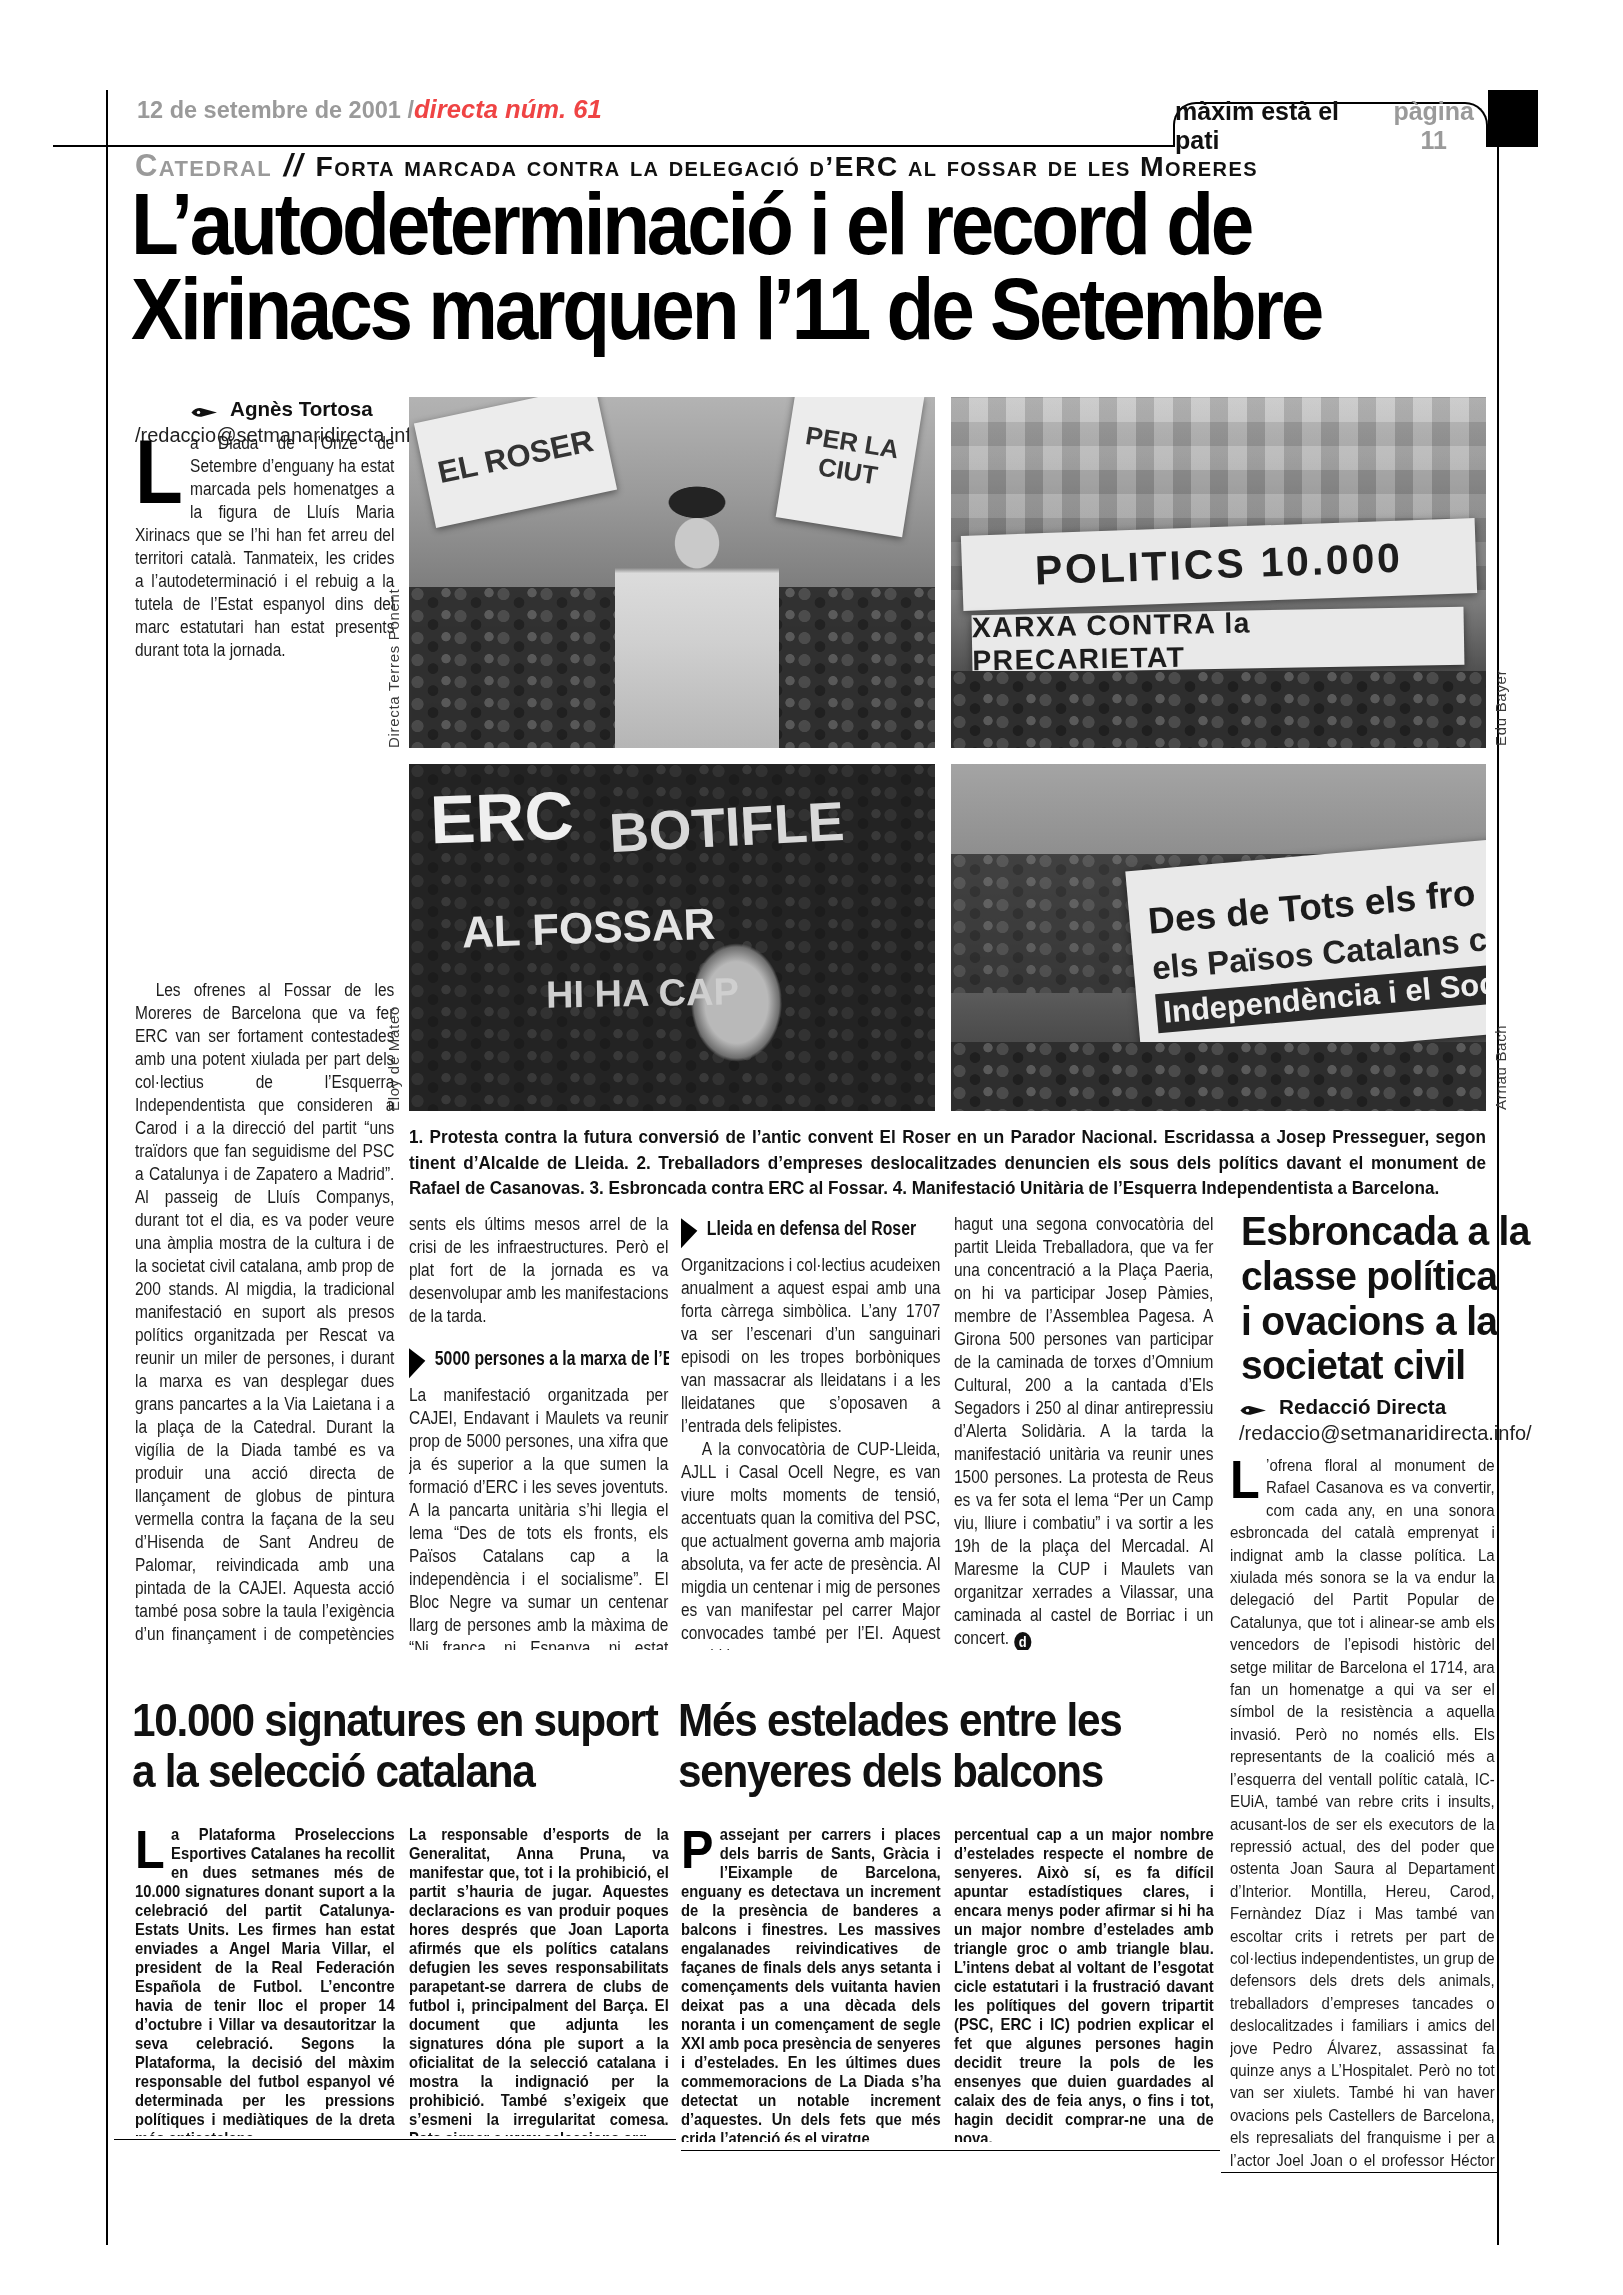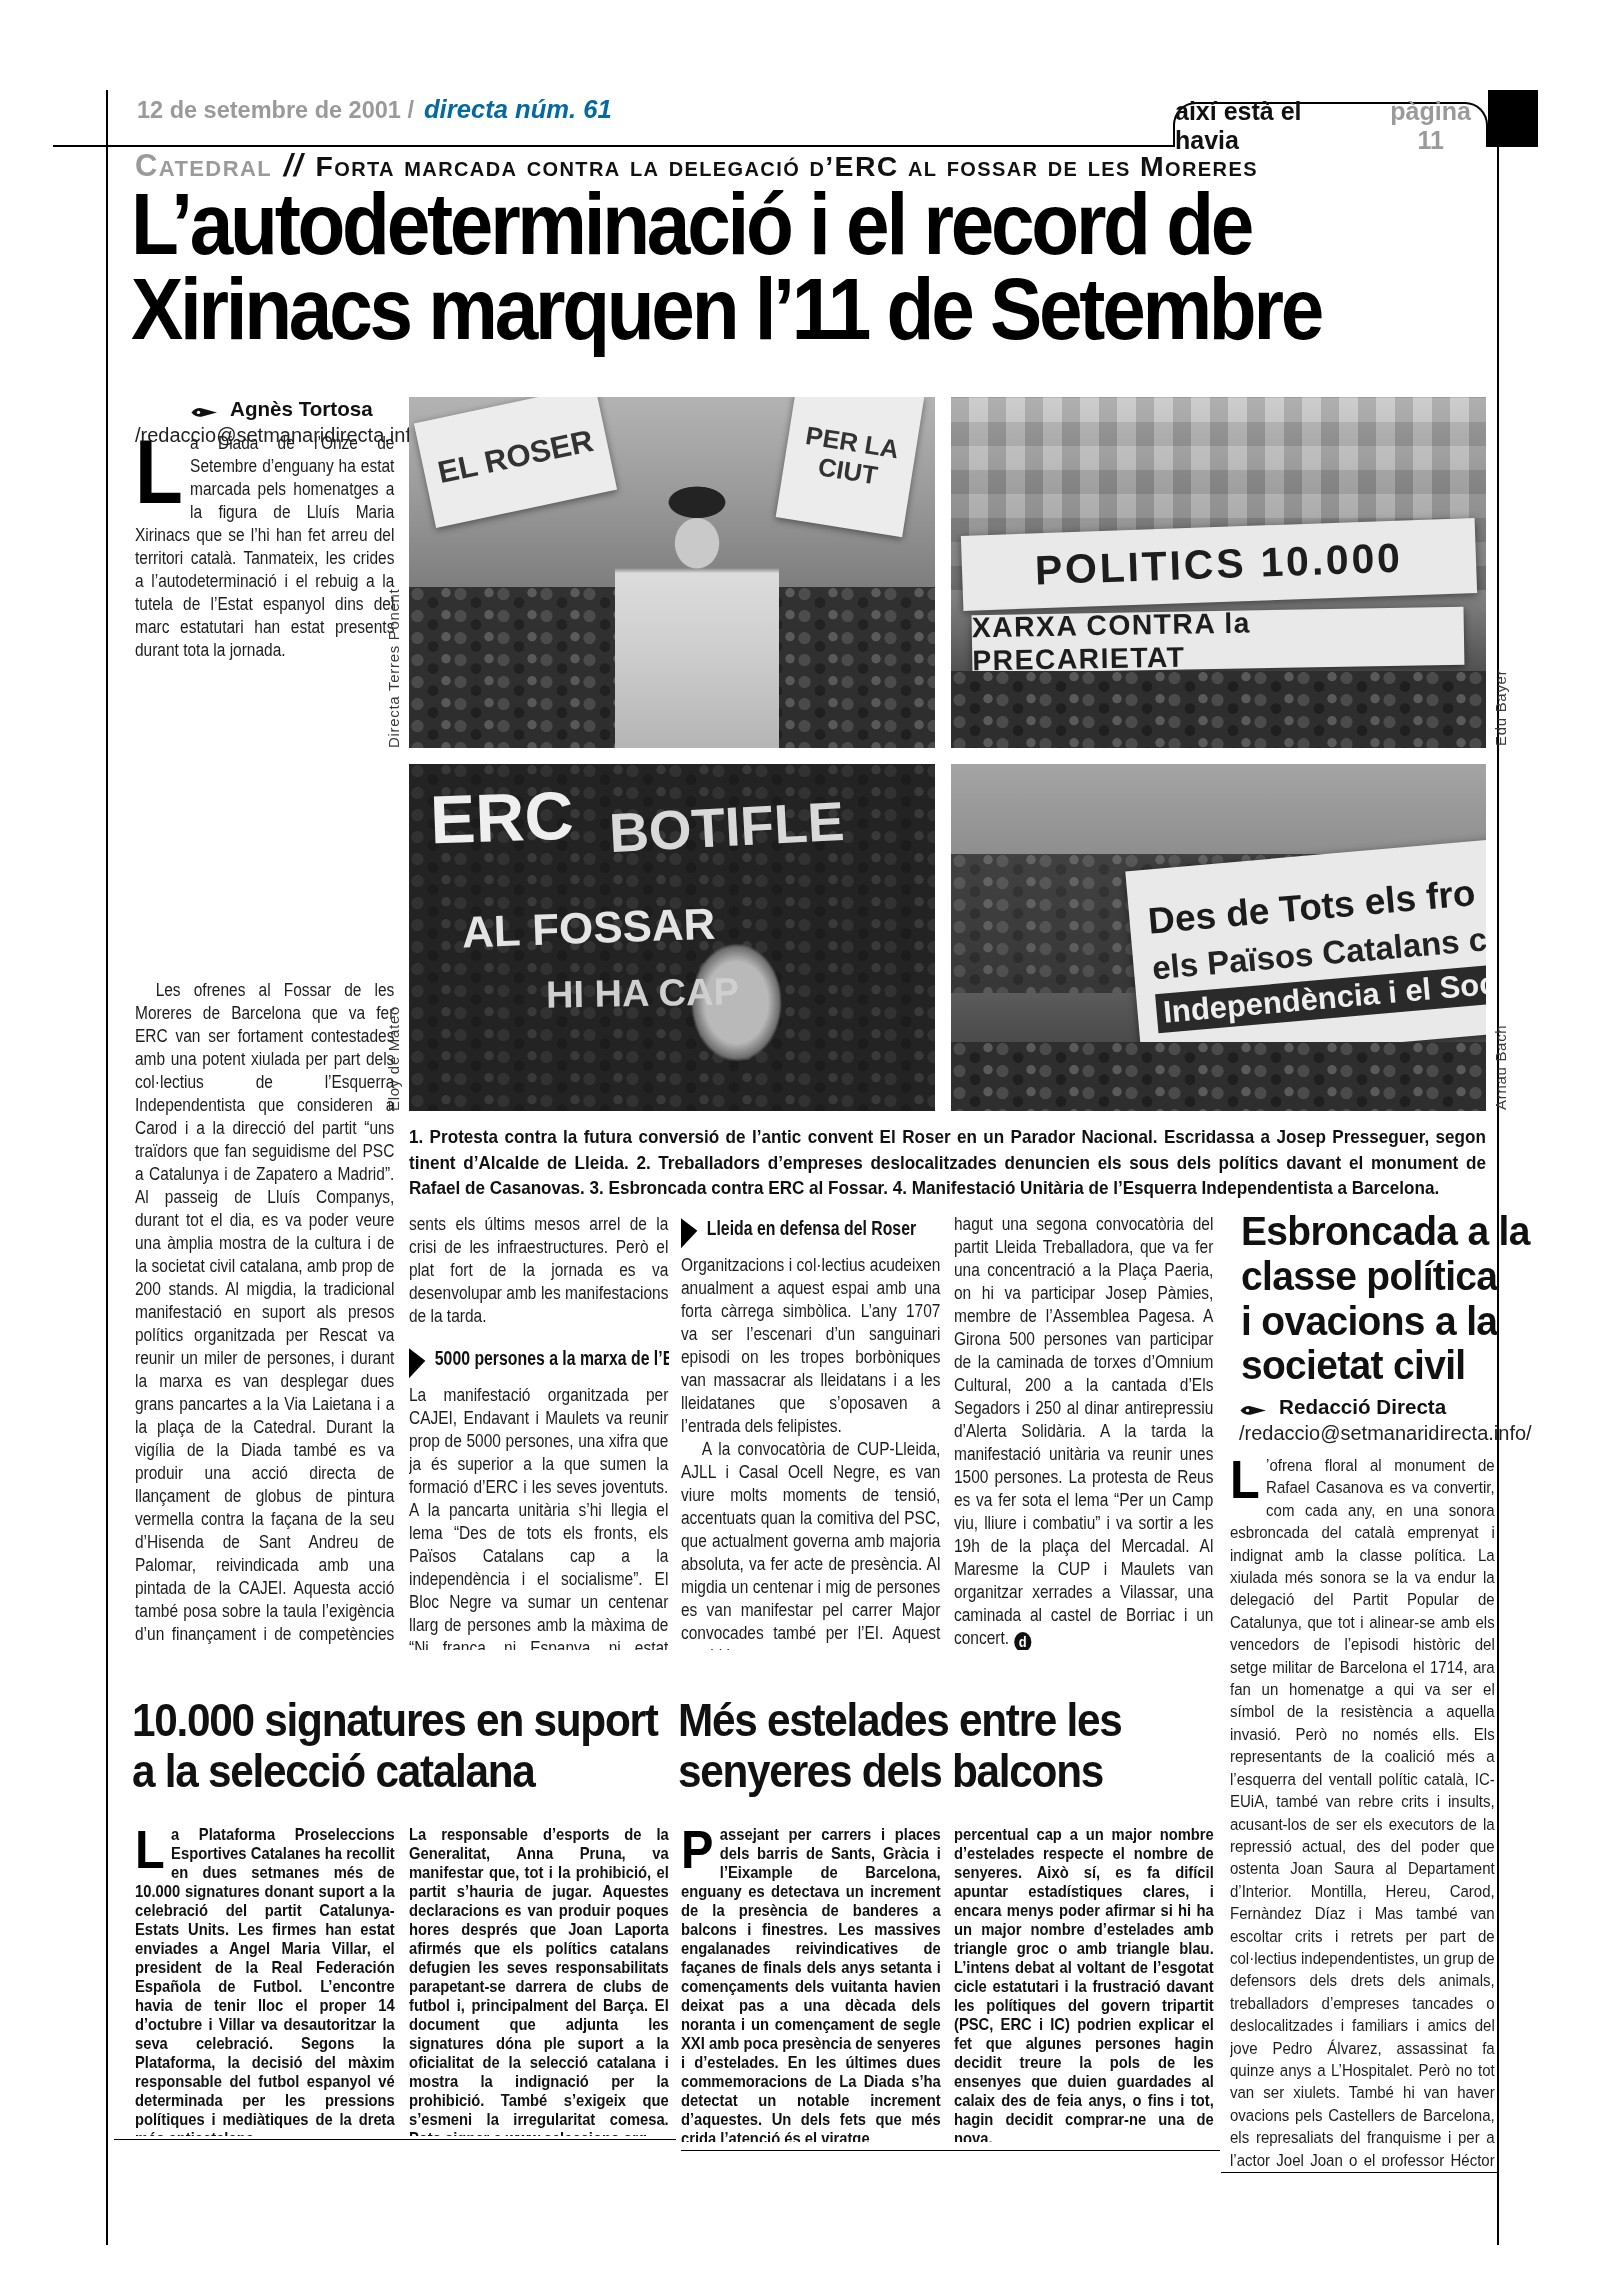--- a/index.html
+++ b/index.html
@@ -2,21 +2,21 @@
 <html style="font-size:11.4px"><head>
 <meta charset="utf-8">
 <style>
   html,body{margin:0;padding:0;background:#e8e8e8;}
   .page{position:relative;width:1623px;height:2295px;background:#ffffff;
         font-family:"Liberation Sans",sans-serif;color:#111;overflow:hidden;margin:0 auto;}
   .abs{position:absolute;}
   .rule{position:absolute;background:#000;}
   
   .dateline{font-size:23.5px;font-weight:bold;color:#9a9a9a;letter-spacing:0;}
-  .masthead{font-size:25.6px;font-weight:bold;font-style:italic;color:#0369a1;margin-left:10px;}
+  .masthead{font-size:25.6px;font-weight:bold;font-style:italic;color:#ef4444;}
   .tab{border:2.1px solid #000;border-bottom:none;border-radius:23px 23px 0 0;background:#fff;
        display:flex;align-items:center;justify-content:center;font-size:25px;font-weight:bold;}
   .tab .pg{color:#9a9a9a;margin-left:8.5px;text-align:center;}
   .corner{background:#000;}
   
   .kicker{font-variant:small-caps;letter-spacing:1.4px;white-space:nowrap;}
   .kicker .sect{font-size:31px;color:#9a9a9a;font-weight:bold;}
   .kicker .sep{font-size:31px;color:#111;font-weight:bold;font-style:italic;margin:0 7.1px;}
   .kicker .ktxt{font-size:28.4px;color:#111;font-weight:bold;}
   
@@ -74,21 +74,21 @@
 
   <div class="rule" style="left:53px;top:145px;width:1483px;height:2.1px;"></div>
   <div class="rule" style="left:106px;top:90px;width:2.1px;height:2155px;"></div>
   <div class="rule" style="left:1497px;top:90px;width:2.1px;height:2155px;"></div>
   <div class="abs corner" style="left:1488px;top:90px;width:50px;height:57px;"></div>
 
   <div class="abs" style="left:137px;top:95px;white-space:nowrap;">
     <span class="dateline">12 de setembre de 2001 /</span><span class="masthead">directa núm. 61</span>
   </div>
   <div class="abs tab" style="left:1173px;top:102px;width:311px;height:43px;">
-    <span>així està el havia</span>
+    <span>màxim està el pati</span>
     <span class="pg">pàgina 11</span>
   </div>
 
   <div class="abs kicker" style="left:135px;top:148px;">
     <span class="sect">Catedral</span>
     <span class="sep">//</span>
     <span class="ktxt">Forta marcada contra la delegació d’ERC al fossar de les Moreres</span>
   </div>
 
   <div class="abs headline" style="left:131px;top:182px;">L’autodeterminació i el record de</div>

